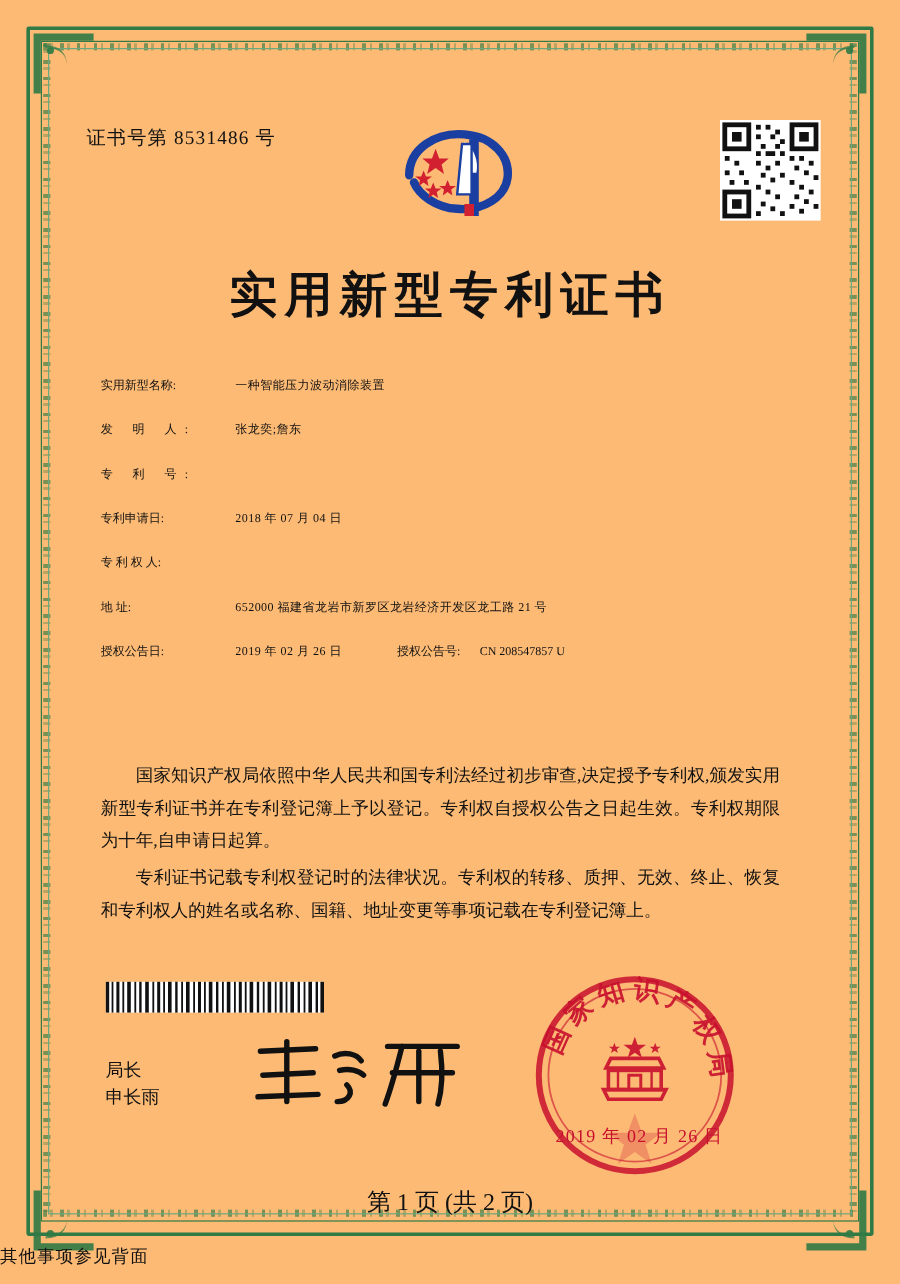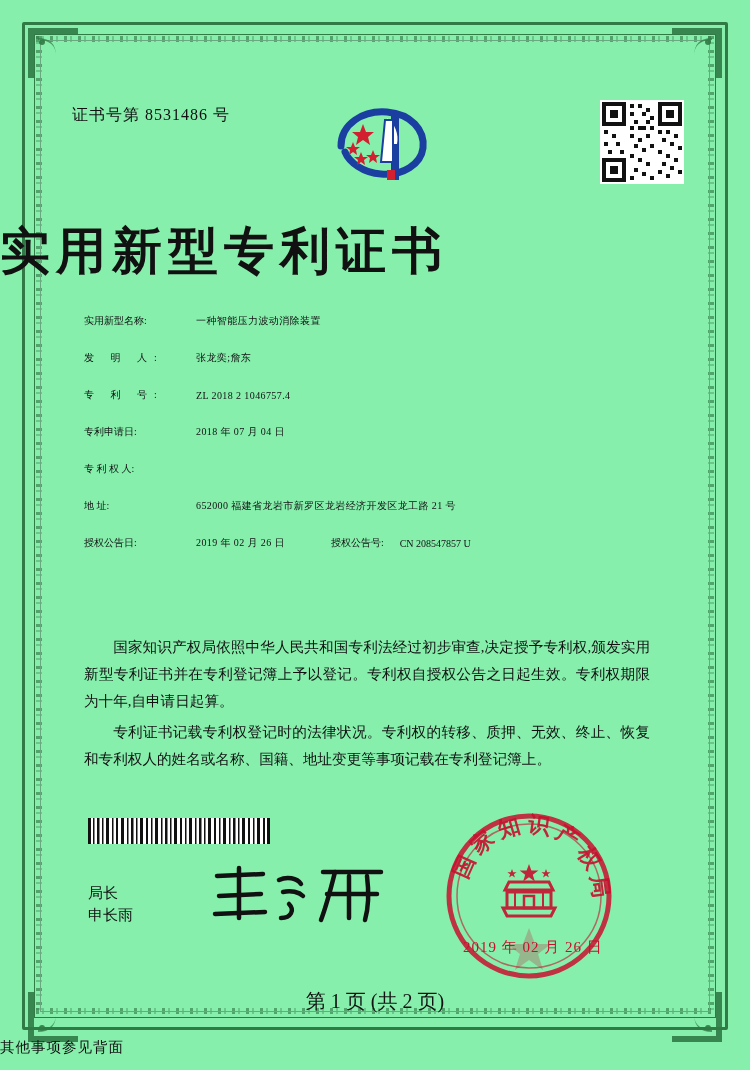--- a/index.html
+++ b/index.html
@@ -5,21 +5,21 @@
   * { box-sizing: border-box; }
   html, body {
     margin: 0; padding: 0;
     width: 750px; height: 1070px;
     background: #ffffff;
     font-family: "Liberation Serif", serif;
   }
   #page {
     position: relative;
     width: 750px; height: 1070px;
-    background: #86efac;
+    background: #fdba74;
     overflow: hidden;
   }
 
   
   .border-outer {
     position: absolute;
     left: 22px; top: 22px;
     width: 706px; height: 1008px;
     border: 3px solid #2f7a45;
     border-radius: 2px;
@@ -93,21 +93,22 @@
   }
   .qr {
     position: absolute;
     right: 66px; top: 100px;
     width: 84px; height: 84px;
   }
 
   .main-title {
     position: absolute;
     left: 0; right: 0; top: 218px;
-    font-size: 50px;
+    text-align: center;
+    font-size: 40px;
     letter-spacing: 6px;
     font-weight: bold;
     color: #111;
     font-family: Liberation Mono, monospace;
   }
 
   
   .fields {
     position: absolute;
     left: 84px; top: 314px;
@@ -331,21 +332,20 @@
     <div class="row">
       <div class="lbl">实用新型名称:</div>
       <div class="val">一种智能压力波动消除装置</div>
     </div>
     <div class="row">
       <div class="lbl spaced">发  明  人:</div>
       <div class="val">张龙奕;詹东</div>
     </div>
     <div class="row">
       <div class="lbl spaced">专  利  号:</div>
-      <div class="val">ZL 2018 2 1046757.4</div>
     </div>
     <div class="row">
       <div class="lbl">专利申请日:</div>
       <div class="val">2018 年 07 月 04 日</div>
     </div>
     <div class="row">
       <div class="lbl">专 利 权 人:</div>
     </div>
     <div class="row">
       <div class="lbl">地      址:</div>

